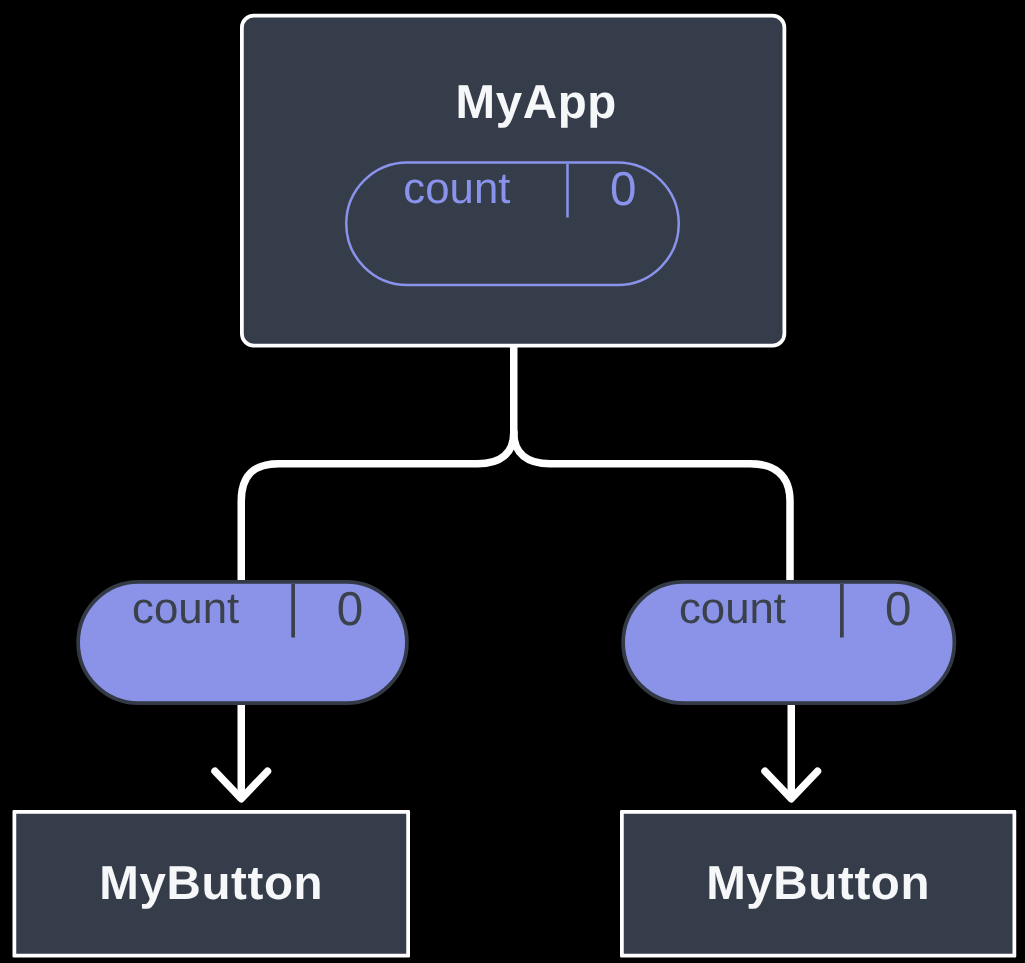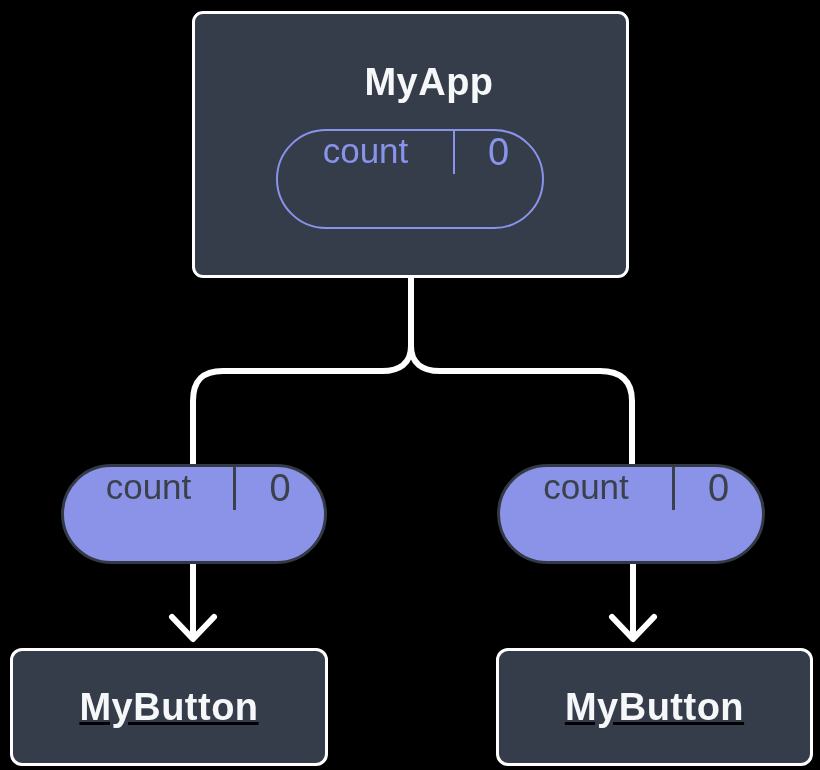--- a/index.html
+++ b/index.html
@@ -94,25 +94,24 @@
     border-left: 3px solid var(--pill-dark-text);
     font-size: 38px;
   }
   .pill.filled.left { left: 61px; top: 464px; width: 266px; height: 100px; }
   .pill.filled.left .seg.name { width: 169px; }
   .pill.filled.right { left: 497px; top: 464px; width: 268px; height: 100px; }
   .pill.filled.right .seg.name { width: 172px; }
   .node.button {
     top: 648px;
     height: 118px;
-    border-radius: 12px;
+    border-radius: 1px;
     display: flex;
     align-items: center;
     justify-content: center;
-    text-decoration: underline;
   }
   .node.button.left { left: 10px; width: 318px; }
   .node.button.right { left: 496px; width: 317px; }
 </style>
 </head>
 <body>
 
 <div class="canvas">
 
   <svg class="connectors" viewBox="0 0 820 770" fill="none">

